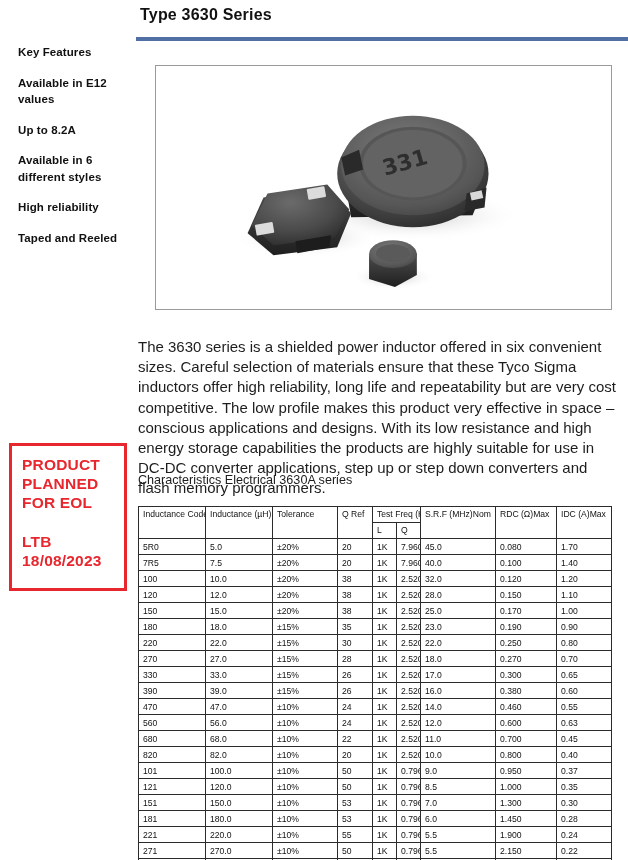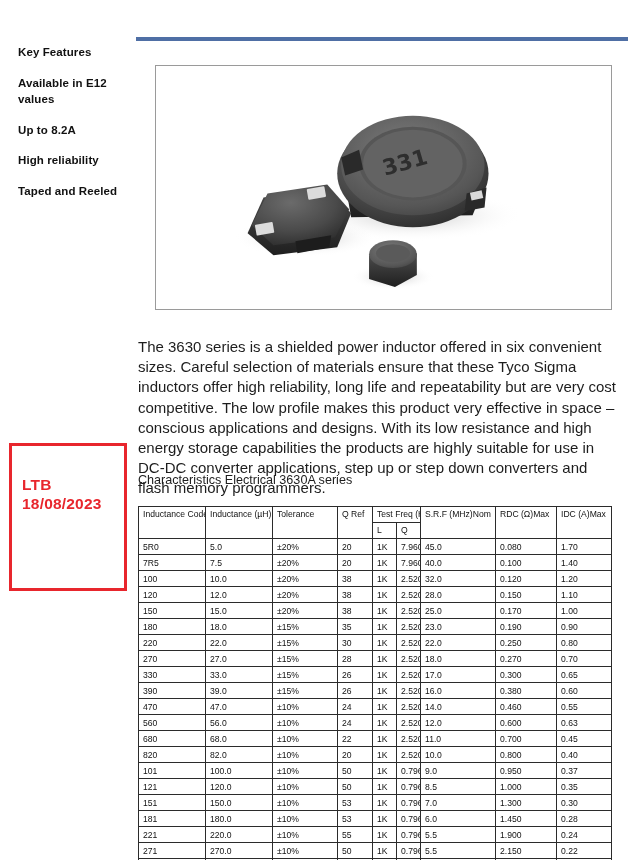--- a/index.html
+++ b/index.html
@@ -162,31 +162,34 @@
   .th-idc       { width: 50px; margin-left: 30px; }
   .two-line { height: 28px; }
 </style>
 </head>
 <body>
 
 <div id="sidebar">
     <div class="feature">Key Features</div>
     <div class="feature">Available in E12 values</div>
     <div class="feature">Up to 8.2A</div>
+    <div class="feature">Available in 6 different styles</div>
     <div class="feature">High reliability</div>
     <div class="feature">Taped and Reeled</div>
   </div>
 
 <div id="eol-box">
+  <div class="eol-head">PRODUCT PLANNED FOR EOL</div>
   <div class="eol-ltb">LTB</div>
   <div class="eol-date">18/08/2023</div>
 </div>
 
 <div id="main">
 
+  <div id="page-title">Type 3630 Series</div>
   <div id="title-rule"></div>
 
   <div id="photo-frame">
     <svg id="photo-canvas" viewBox="0 0 457 245" preserveAspectRatio="none">
       <rect x="0" y="0" width="457" height="245" fill="#ffffff"></rect>
       <defs>
         <radialGradient id="gBody" cx="40%" cy="30%" r="85%">
           <stop offset="0%" stop-color="#6b6b6b"></stop>
           <stop offset="55%" stop-color="#4a4a4a"></stop>
           <stop offset="100%" stop-color="#232323"></stop>

